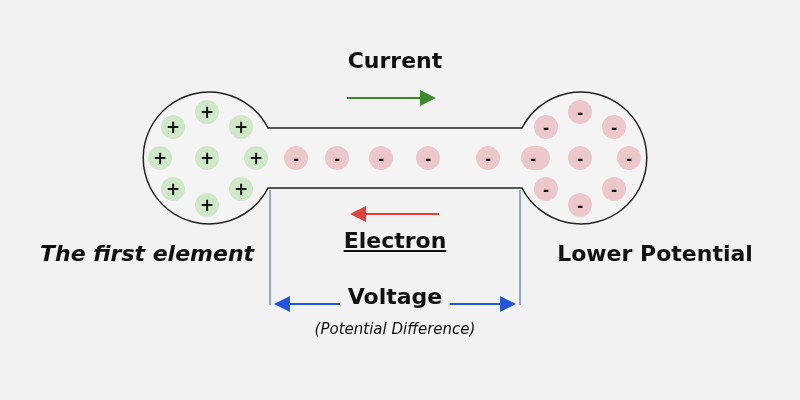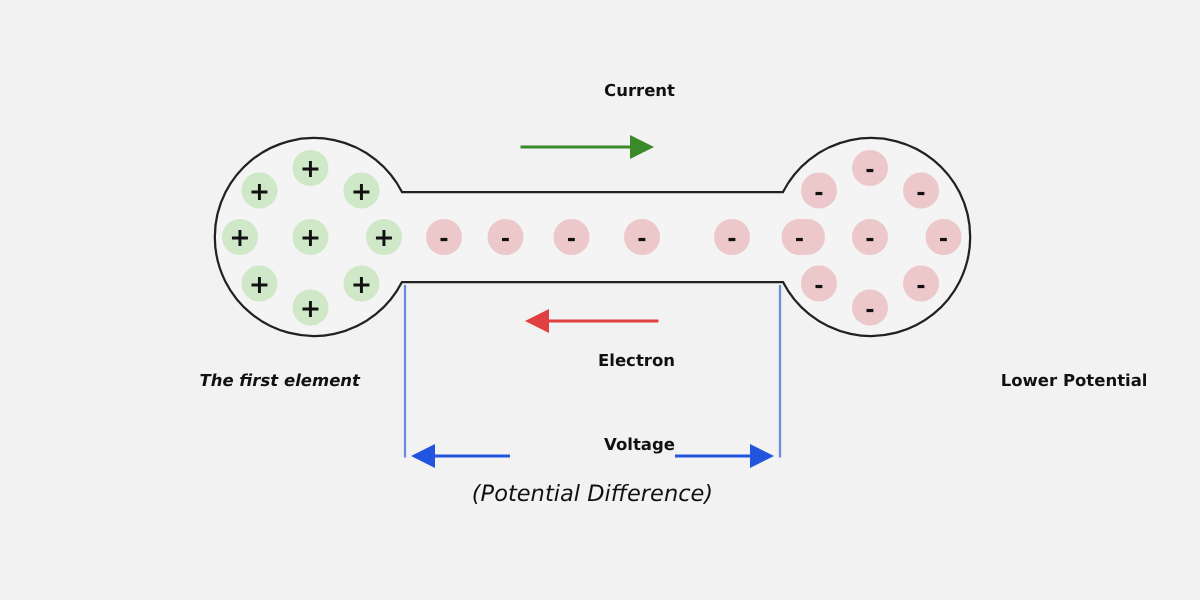--- a/index.html
+++ b/index.html
@@ -1,19 +1,19 @@
 <!DOCTYPE html>
 <html><head>
   <meta charset="utf-8">
   <style>
     html, body { margin: 0; padding: 0; }
     body { width: 800px; height: 400px; background: #f2f2f2; overflow: hidden; position: relative; font-family: "DejaVu Sans", sans-serif; }
     svg { position: absolute; left: 0; top: 0; }
     .lbl { position: absolute; color: #111; font-weight: bold; text-align: center; white-space: nowrap; }
-    .big { font-size: 11px; line-height: 26px; text-align: right; }
+    .big { font-size: 22px; line-height: 26px; }
     .small { font-size: 15px; font-weight: normal; }
   </style>
 </head>
 <body>
 
 <svg width="800" height="400">
   <defs>
     <marker id="ah-green" markerWidth="8" markerHeight="8" refX="6" refY="4" orient="auto">
         <path d="M0,0 L8,4 L0,8 z" fill="#3a8a2a"></path>
       </marker>
@@ -129,21 +129,21 @@
         <text x="614" y="195" text-anchor="middle" font-family="&quot;DejaVu Sans&quot;, sans-serif" font-weight="bold" font-size="15" fill="#111">-</text>
       </g>
       <g>
         <circle cx="580" cy="205" r="12" fill="#ecc8cb"></circle>
         <text x="580" y="211" text-anchor="middle" font-family="&quot;DejaVu Sans&quot;, sans-serif" font-weight="bold" font-size="15" fill="#111">-</text>
       </g>
     </g>
 </svg>
 
 <div class="lbl big" style="left:340px;top:48px;width:110px;">Current</div>
-<div class="lbl big" style="left:340px;top:228px;width:110px;">Electron</div>
+<div class="lbl big" style="left:340px;top:228px;width:110px;text-decoration:underline;">Electron</div>
 <div class="lbl big" style="left:340px;top:284px;width:110px;">Voltage</div>
 <div class="lbl small" style="left:280px;top:318px;width:230px;line-height:22px;font-style:italic;">(Potential Difference)</div>
 <div class="lbl big" style="left:40px;top:241px;width:200px;font-style:italic;">
   <div>The first element</div>
 </div>
 <div class="lbl big" style="left:545px;top:241px;width:220px;">
   <div>Lower Potential</div>
 </div>
 
 </body></html>

